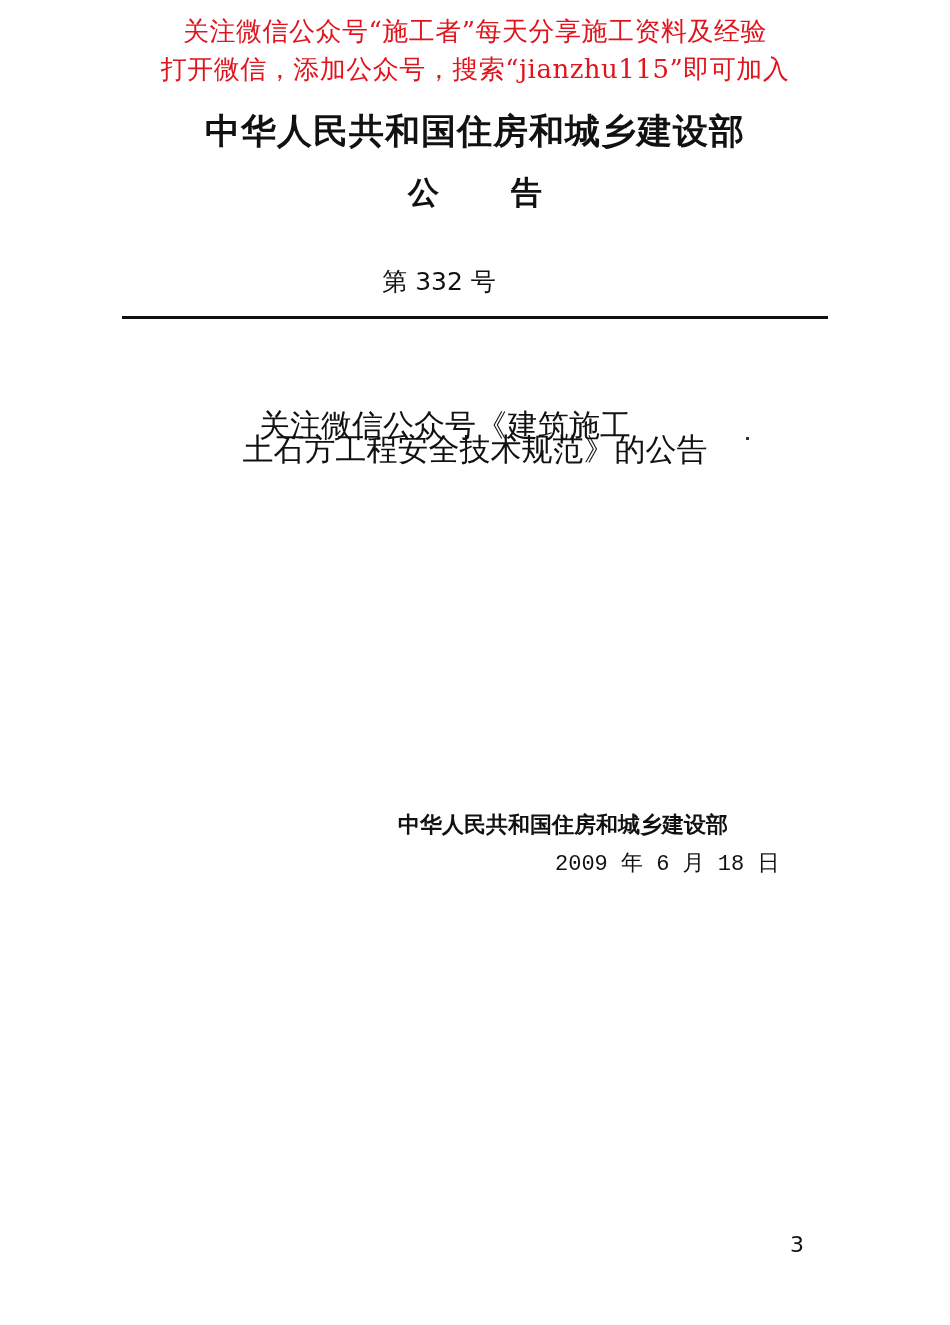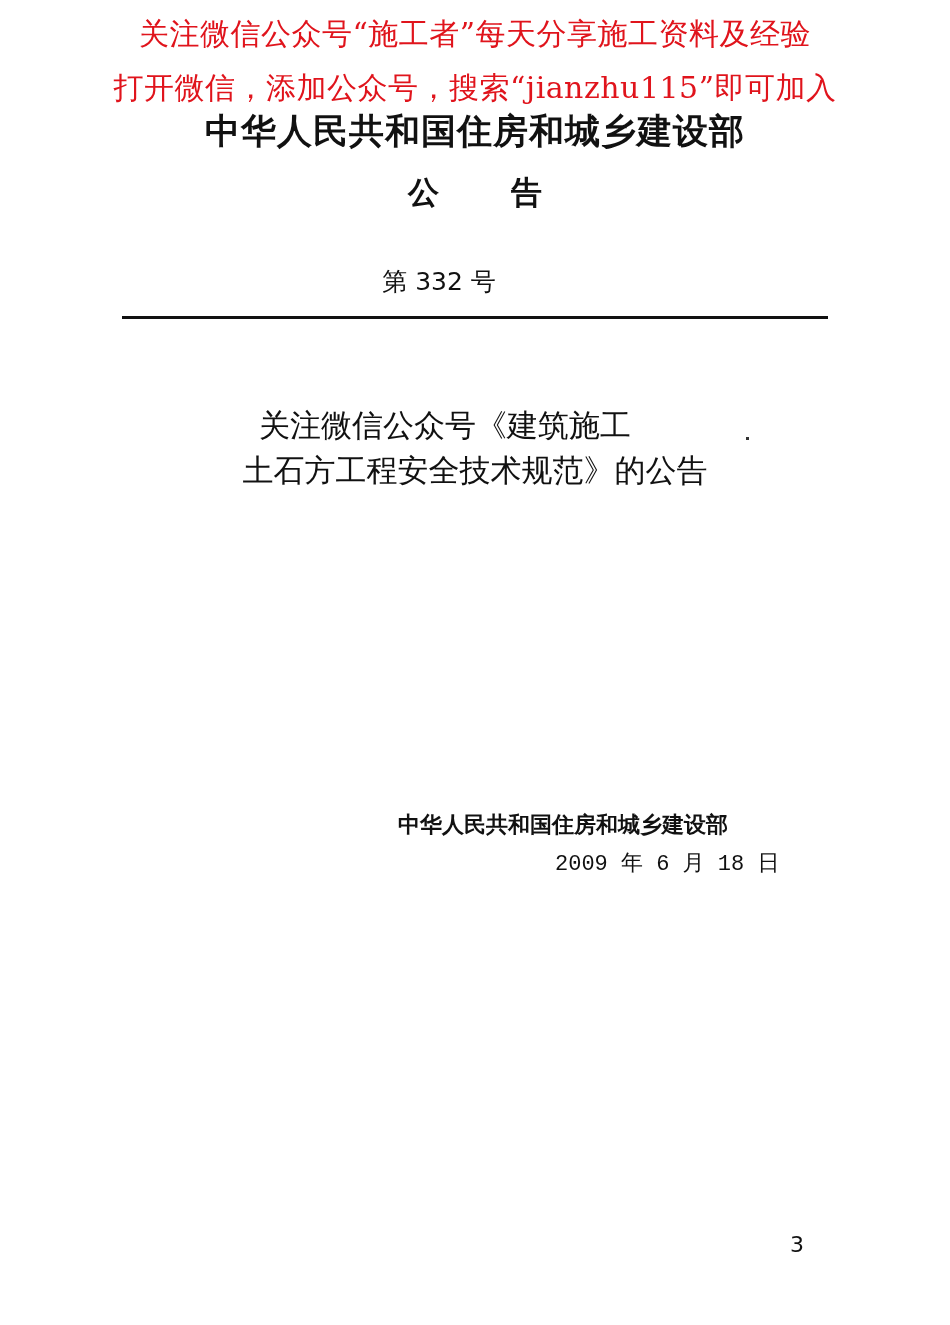--- a/index.html
+++ b/index.html
@@ -3,25 +3,25 @@
   <meta charset="utf-8">
   <style>
     html, body { margin: 0; padding: 0; background: #ffffff; }
     body {
       width: 950px; height: 1325px; position: relative; overflow: hidden;
       font-family: "DejaVu Serif", "Liberation Serif", serif;
       color: #111;
     }
     .banner {
       position: absolute; left: 0; width: 950px; text-align: center;
-      color: #e0141c; font-size: 30px; letter-spacing: 0.5px;
+      color: #e0141c; font-size: 26px; letter-spacing: 0.5px;
       font-family: "DejaVu Serif", "Liberation Serif", serif;
     }
     .banner.l1 { top: 14px; }
-    .banner.l2 { top: 68px; }
+    .banner.l2 { top: 52px; }
     .ministry {
       position: absolute; top: 108px; left: 0; width: 950px; text-align: center;
       font-size: 35px; font-weight: bold; letter-spacing: 1px;
       font-family: "DejaVu Sans", "Liberation Sans", sans-serif;
     }
     .notice {
       position: absolute; top: 172px; left: 0; width: 950px; text-align: center;
       font-size: 31px; font-weight: bold;
       font-family: "DejaVu Sans", "Liberation Sans", sans-serif;
     }
@@ -35,21 +35,21 @@
     .rule {
       position: absolute; top: 316px; left: 122px; width: 706px; height: 3px;
       background: #111;
     }
     .subject {
       position: absolute; left: 0; width: 950px; text-align: center;
       font-size: 31px;
       font-family: "DejaVu Sans", "Liberation Sans", sans-serif;
     }
     .subject.l1 { top: 405px; padding-right: 60px; box-sizing: border-box; }
-    .subject.l2 { top: 450px; }
+    .subject.l2 { top: 429px; }
     .stray-dot {
       position: absolute; top: 437px; left: 746px; width: 3px; height: 3px; background: #333;
     }
     .body-text {
       position: absolute; top: 535px; left: 122px; width: 710px;
       font-size: 22px; line-height: 38px; text-align: justify;
       font-family: "DejaVu Sans", "Liberation Sans", sans-serif;
     }
     .body-text p { margin: 0; text-indent: 44px; }
     .sig-org {

